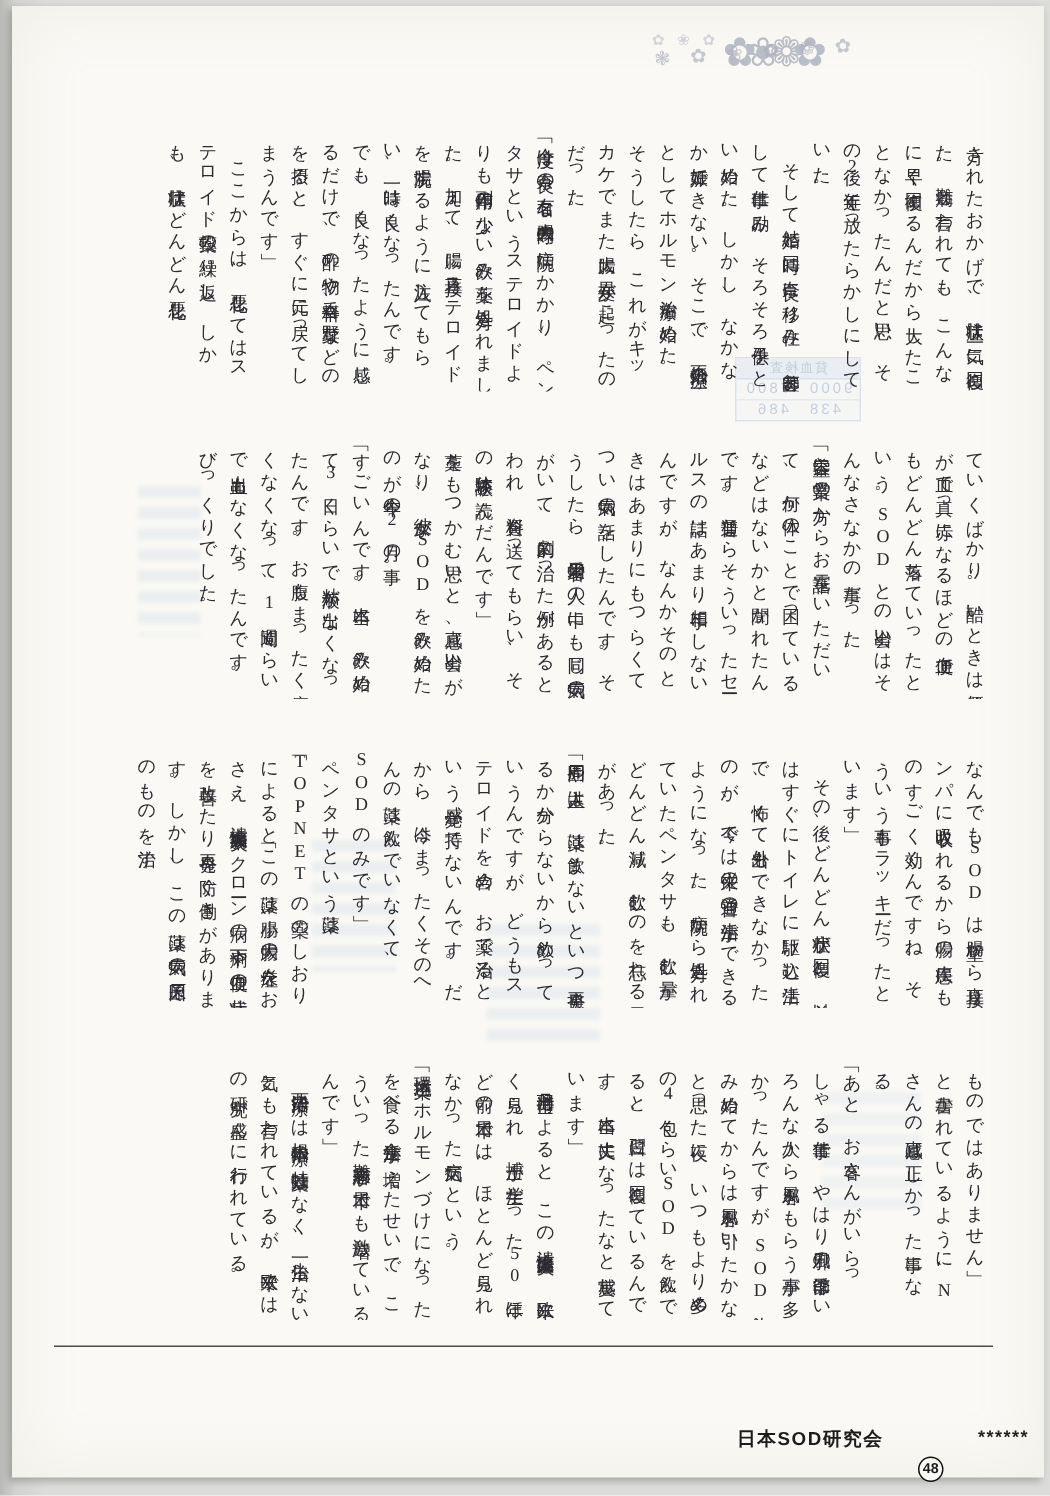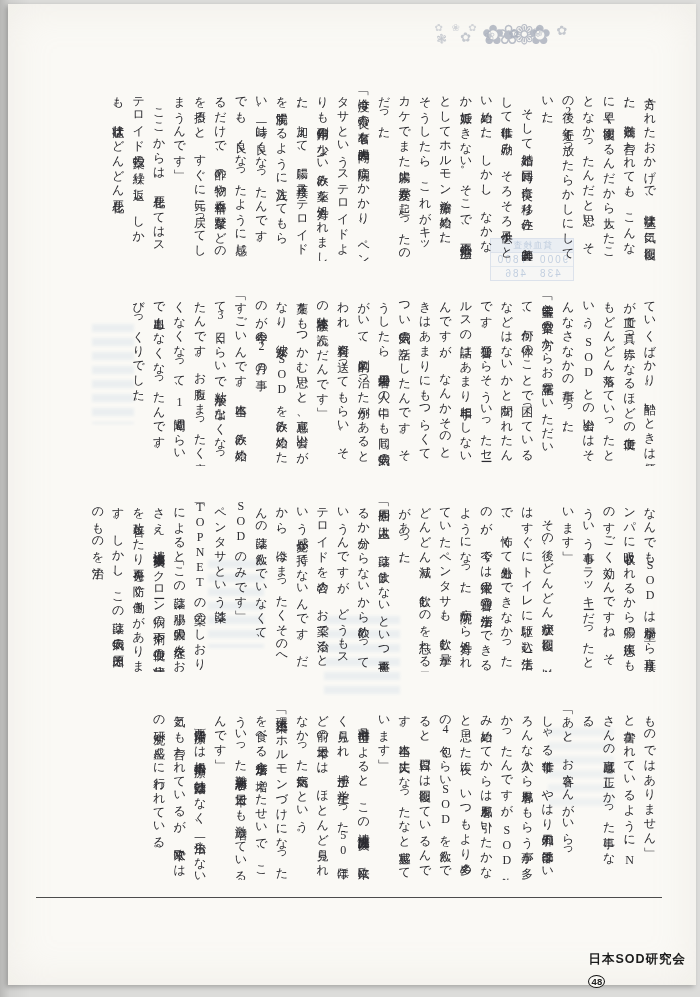--- a/index.html
+++ b/index.html
@@ -33,30 +33,29 @@
   .band p{margin:0;padding:0;}
   .band p.indent{text-indent:1em;}
   .band-1{top:84px;}
   .band-2{top:289px;}
   .band-3{top:495px;}
   .band-4{top:703px;}
   
   .end-rule{position:absolute;top:893px;left:28px;right:34px;height:1px;background:#4c4c4c;}
   .footer{
     position:absolute;top:947px;right:10px;height:22px;
-    display:flex;gap:7px;
+    display:flex;gap:23px;
     font-family:"Liberation Sans","DejaVu Sans",sans-serif;
     color:#1c1c1c;
-    flex-direction:column;
   }
   .footer .publisher{font-size:12.5px;font-weight:700;letter-spacing:1px;}
   .footer .pagenum{
     width:17px;height:17px;border:1.6px solid #111;border-radius:50%;
     display:inline-flex;align-items:center;justify-content:center;
-    font-size:9.5px;font-weight:700;box-sizing:border-box;background:#faf9f5;
+    font-size:9.5px;font-weight:700;box-sizing:border-box;background:#faf9f5;margin-top:20px;
   }
   .footer .stars{font-size:12px;font-weight:700;letter-spacing:1px;color:#222;}
   
   .ghost{
     position:absolute;left:482px;top:234px;width:82px;
     transform:scaleX(-1);opacity:.45;filter:blur(.4px);
     font-family:"Liberation Sans","DejaVu Sans",sans-serif;
     color:#7f9cc6;text-align:center;font-size:10px;line-height:13px;
     border:1px solid #b9c8e0;background:rgba(230,238,248,.45);
   }

